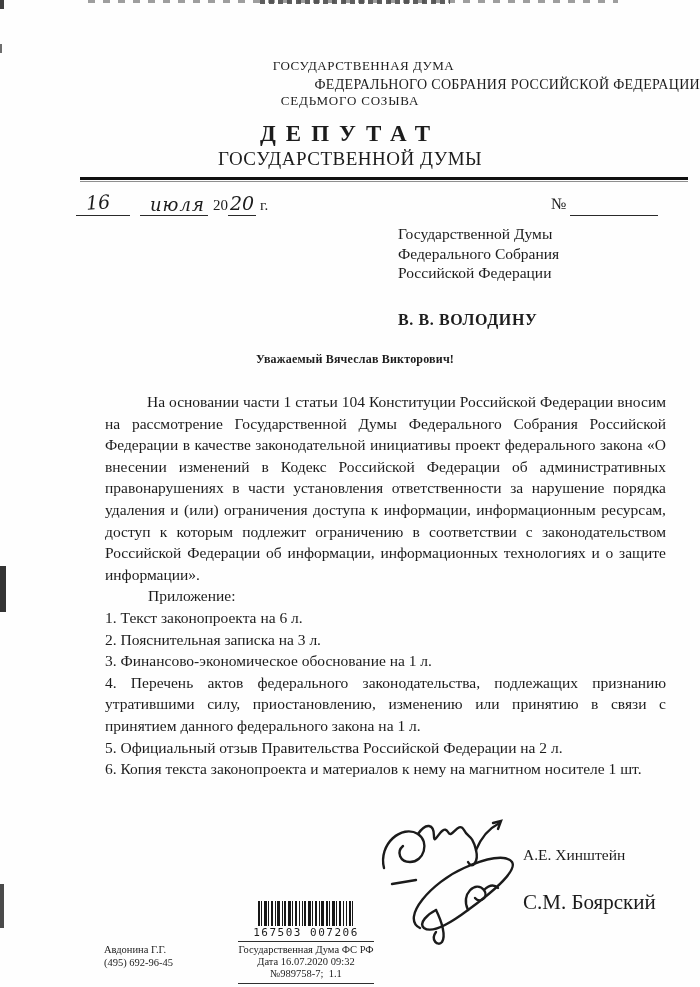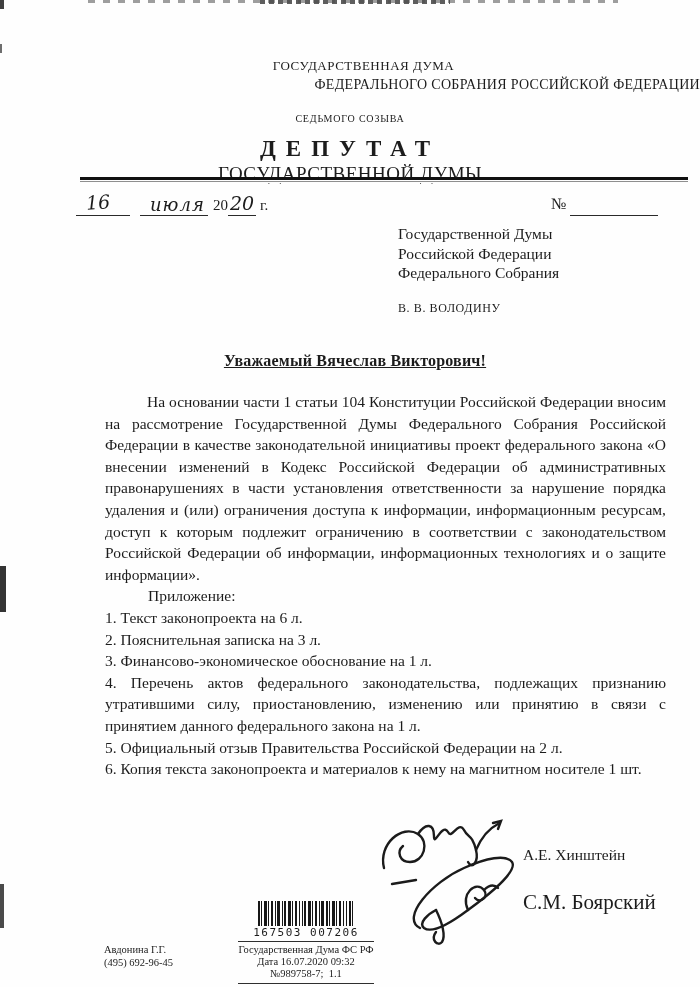--- a/index.html
+++ b/index.html
@@ -13,41 +13,41 @@
   .artifact-top2{position:absolute;top:0;left:260px;width:190px;height:4px;
     background:repeating-linear-gradient(90deg,#4c4c4c 0 5px,transparent 5px 9px);opacity:.9;}
   .artifact-corner{position:absolute;top:0;left:0;width:4px;height:9px;background:#3f3f3f;}
   .artifact-left1{position:absolute;top:44px;left:0;width:2px;height:9px;background:#6e6e6e;}
   .artifact-left2{position:absolute;top:566px;left:0;width:6px;height:46px;background:#343434;}
   .artifact-left3{position:absolute;top:884px;left:0;width:4px;height:44px;background:#4a4a4a;}
   
   .letterhead{position:absolute;top:58px;left:0;width:100%;text-align:center;}
   .lh1{font-size:13px;letter-spacing:.5px;padding-left:27px;}
   .lh2{font-size:14px;margin-top:3px;letter-spacing:.3px;text-align:right;}
-  .lh3{font-size:10px;margin-top:20px;letter-spacing:.8px;}
+  .lh3{font-size:13px;margin-top:0;letter-spacing:.8px;}
   .lh-title{font-size:23px;font-weight:bold;letter-spacing:10px;margin-top:12px;}
   .lh-sub{font-size:19px;margin-top:1px;letter-spacing:.5px;}
   .rule{position:absolute;top:177px;left:80px;width:608px;height:6px;
     background:linear-gradient(#101010 0 55%,#fdfdfd 55% 65%,#8f8f8f 65% 88%,#fdfdfd 88% 100%);}
   
   .hw{font-family:"DejaVu Serif",serif;font-style:italic;}
   .dl-day{position:absolute;left:86px;top:191px;font-size:19px;transform:rotate(-4deg);}
   .u-day{position:absolute;left:76px;top:215px;width:54px;border-top:1.5px solid #2a2a2a;}
   .dl-month{position:absolute;left:150px;top:194px;font-size:18px;letter-spacing:1px;}
   .u-month{position:absolute;left:140px;top:215px;width:68px;border-top:1.5px solid #2a2a2a;}
   .dl-yearprint{position:absolute;left:213px;top:197px;font-size:15px;}
   .dl-yearhw{position:absolute;left:230px;top:192px;font-size:19px;}
   .u-year{position:absolute;left:228px;top:215px;width:28px;border-top:1.5px solid #2a2a2a;}
   .dl-suffix{position:absolute;left:260px;top:197px;font-size:15px;}
   .dl-no{position:absolute;left:551px;top:195px;font-size:16px;}
   .u-no{position:absolute;left:570px;top:215px;width:88px;border-top:1.5px solid #2a2a2a;}
   
   .addr{position:absolute;left:398px;top:224px;font-size:15.5px;line-height:19.5px;}
-  .addr-name{position:absolute;left:398px;top:301px;font-size:12px;font-weight:normal;letter-spacing:.6px;}
-  .salut{position:absolute;top:352px;left:35px;width:640px;text-align:center;font-weight:bold;font-size:16px;letter-spacing:.2px;text-decoration:underline;}
+  .addr-name{position:absolute;left:398px;top:311px;font-size:16px;font-weight:bold;letter-spacing:.6px;}
+  .salut{position:absolute;top:352px;left:35px;width:640px;text-align:center;font-weight:bold;font-size:12px;letter-spacing:.2px;}
   
   .main-col{position:absolute;left:105px;top:391px;width:561px;font-size:15.5px;line-height:21.6px;}
   .body-text{text-align:justify;text-indent:42px;}
   .attach{display:flex;margin-top:0;flex-direction:column;}
   .attach-label{width:145px;min-width:145px;text-indent:43px;white-space:nowrap;}
   .attach-items{flex:1;text-align:justify;}
   
   .sig-svg{position:absolute;left:372px;top:810px;}
   .sig-name-1{position:absolute;left:523px;top:846px;font-size:15.5px;}
   .sig-name-2{position:absolute;left:523px;top:890px;font-size:21px;}
@@ -88,22 +88,22 @@
   <div class="u-month"></div>
   <div class="dl-yearprint">20</div>
   <div class="dl-yearhw hw">20</div>
   <div class="u-year"></div>
   <div class="dl-suffix">г.</div>
   <div class="dl-no">№</div>
   <div class="u-no"></div>
 
   <div class="addr">
     <div>Государственной Думы</div>
+    <div>Федерального Собрания</div>
     <div>Российской Федерации</div>
-    <div>Федерального Собрания</div>
   </div>
   <div class="addr-name">В. В. ВОЛОДИНУ</div>
 
   <div class="salut">Уважаемый Вячеслав Викторович!</div>
 
   <div class="main-col">
     <div class="body-text">На основании части 1 статьи 104 Конституции Российской Федерации вносим на рассмотрение Государственной Думы Федерального Собрания Российской Федерации в качестве законодательной инициативы проект федерального закона «О внесении изменений в Кодекс Российской Федерации об административных правонарушениях в части установления ответственности за нарушение порядка удаления и (или) ограничения доступа к информации, информационным ресурсам, доступ к которым подлежит ограничению в соответствии с законодательством Российской Федерации об информации, информационных технологиях и о защите информации».</div>
     <div class="attach">
       <div class="attach-label">Приложение:</div>
       <div class="attach-items">

